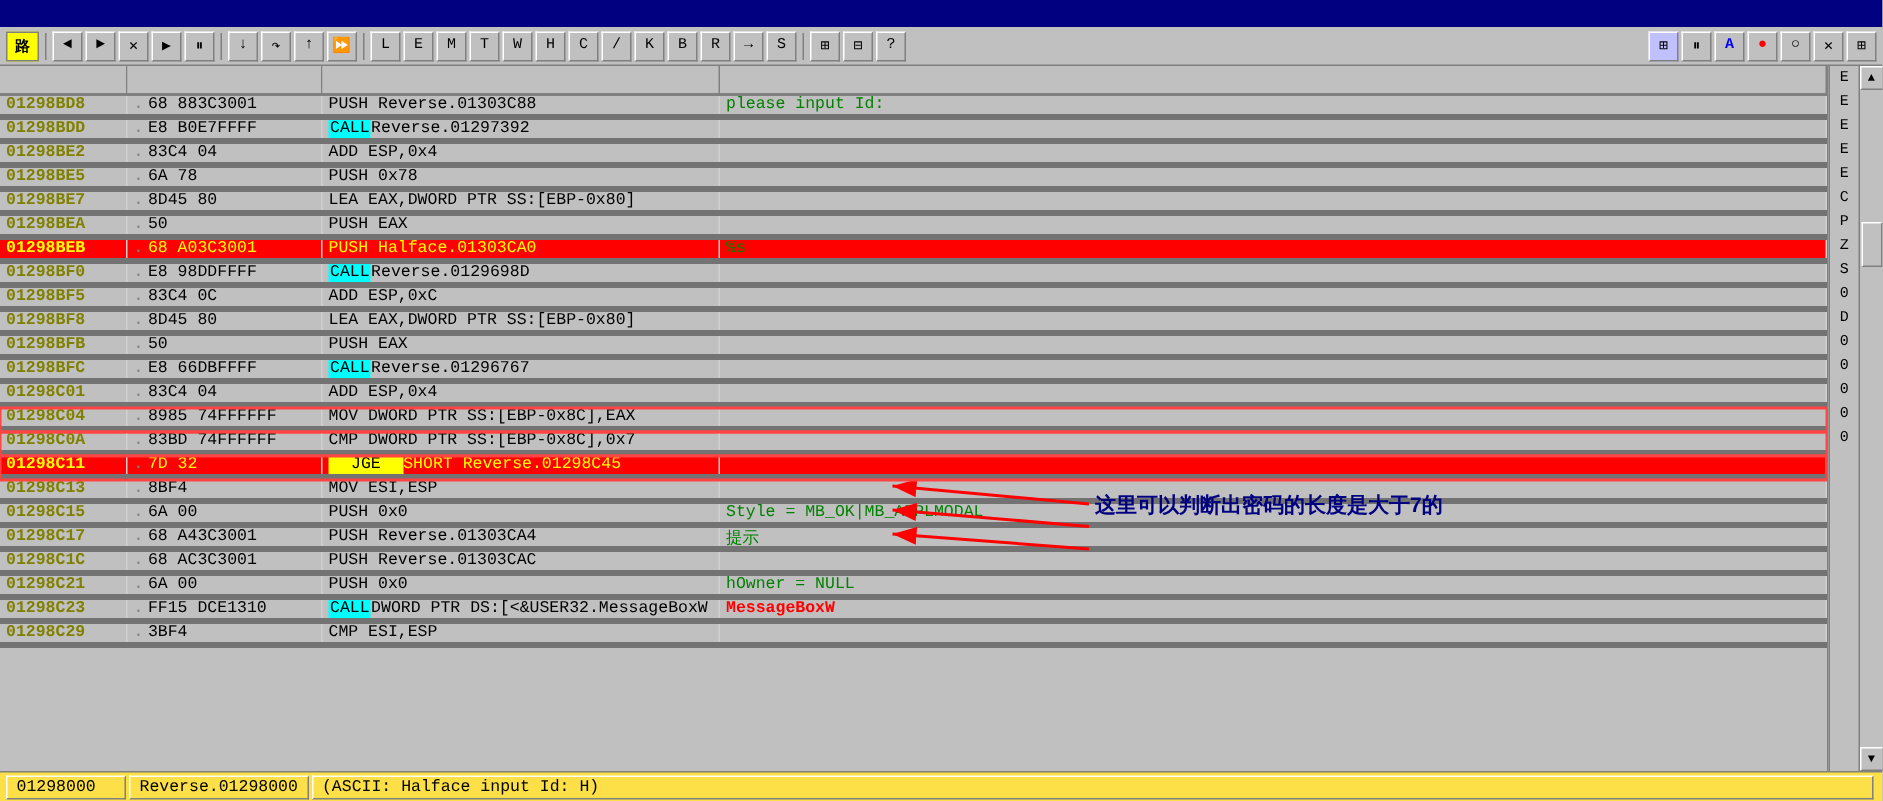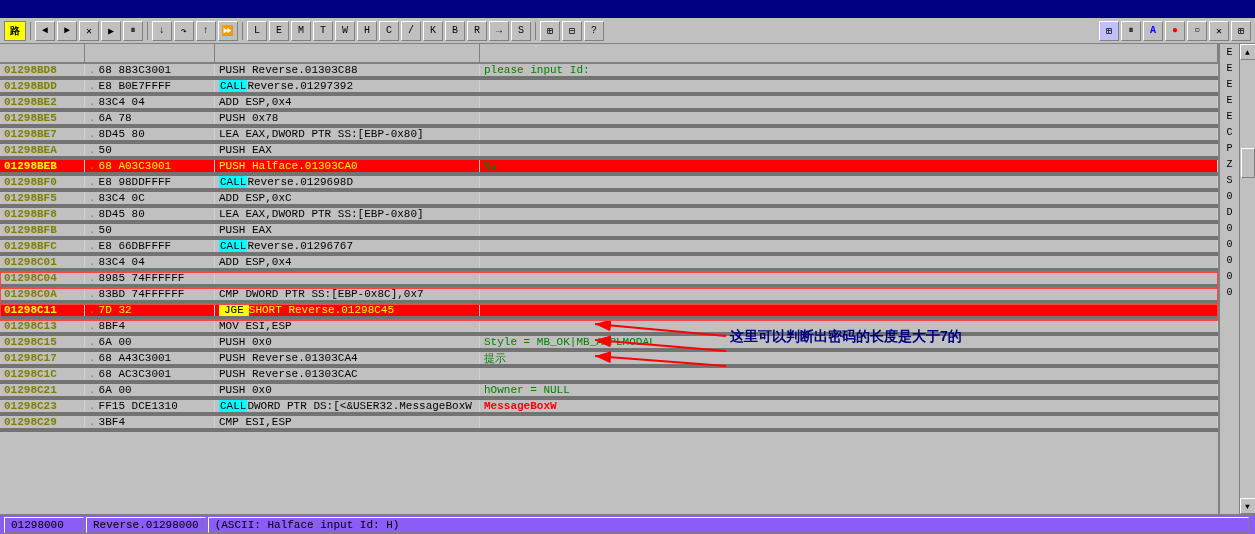--- a/index.html
+++ b/index.html
@@ -150,21 +150,21 @@
 
     
     .call-highlight {
       background: #00ffff;
       color: #000;
       padding: 0 1px;
     }
     .jge-highlight {
       background: #ffff00;
       color: #000;
-      padding: 0 5px;
+      padding: 0 15px;
     }
 
     
     .annotation-area {
       position: absolute;
       top: 44px;
       left: 0;
       width: 1255px;
       height: 460px;
       pointer-events: none;
@@ -176,21 +176,21 @@
       background: #c0c0c0;
       border-left: 1px solid #808080;
       display: flex;
       flex-direction: column;
       align-items: center;
     }
 
     
     .status-bar {
       height: 20px;
-      background: #8b5cf6;
+      background: #fde047;
       border-top: 1px solid #808080;
       display: flex;
       align-items: center;
       padding: 0 4px;
       font-size: 11px;
     }
     .status-segment {
       border: 1px solid #808080;
       border-top-color: #ffffff;
       border-left-color: #ffffff;
@@ -404,20 +404,21 @@
         </div>
         <div class="row">
           <div class="cell cell-addr">01298C01</div>
           <div class="cell cell-hex"><span class="dot" style="margin-right:3px;">.</span>83C4 04</div>
           <div class="cell cell-disasm">ADD ESP,0x4</div>
           <div class="cell cell-comment"></div>
         </div>
         <div class="row row-boxed">
           <div class="cell cell-addr">01298C04</div>
           <div class="cell cell-hex"><span class="dot" style="margin-right:3px;">.</span>8985 74FFFFFF</div>
+          <div class="cell cell-disasm">MOV DWORD PTR SS:[EBP-0x8C],EAX</div>
           <div class="cell cell-comment"></div>
         </div>
         <div class="row row-boxed">
           <div class="cell cell-addr">01298C0A</div>
           <div class="cell cell-hex"><span class="dot" style="margin-right:3px;">.</span>83BD 74FFFFFF</div>
           <div class="cell cell-disasm">CMP DWORD PTR SS:[EBP-0x8C],0x7</div>
           <div class="cell cell-comment"></div>
         </div>
         <div class="row highlighted row-boxed">
           <div class="cell cell-addr" style="color: rgb(255, 255, 0);">01298C11</div>

